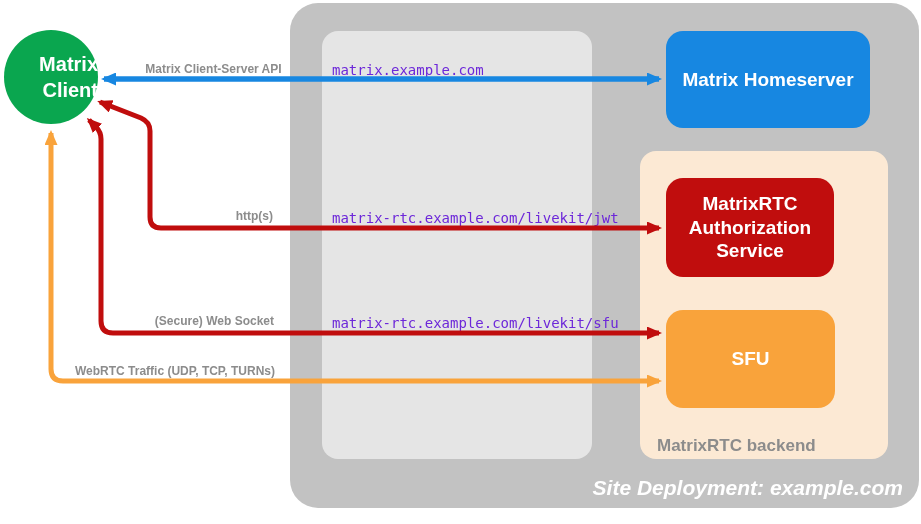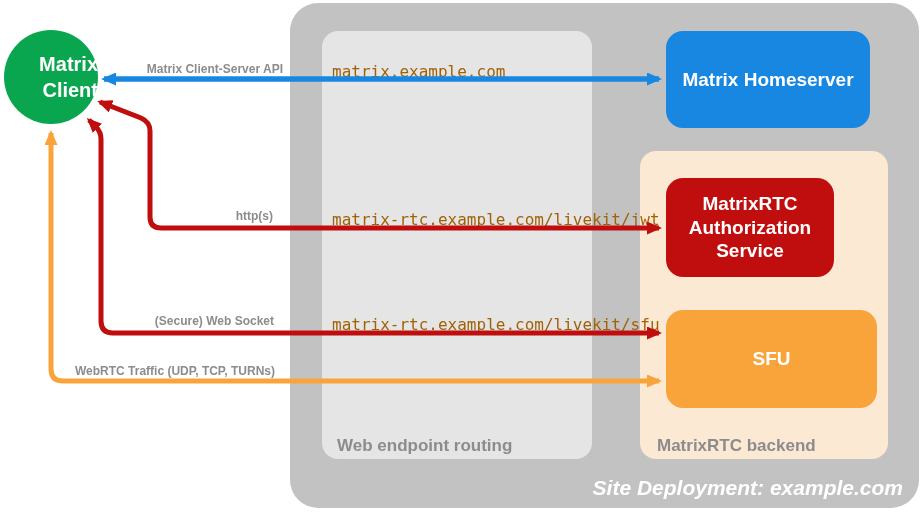--- a/index.html
+++ b/index.html
@@ -13,57 +13,56 @@
   .inner-box{position:absolute;left:322px;top:31px;width:270px;height:428px;
     background:#e5e5e5;border-radius:16px;}
   .peach-box{position:absolute;left:640px;top:151px;width:248px;height:308px;
     background:#fce9d4;border-radius:16px;}
   
   .node{position:absolute;display:flex;align-items:center;justify-content:center;
     color:#ffffff;font-weight:bold;font-size:19px;line-height:1.26;text-align:center;
     border-radius:17px;padding:9px 10px;box-sizing:border-box;}
   .node-homeserver{left:666px;top:31px;width:204px;height:97px;background:#1787e1;}
   .node-auth{left:666px;top:178px;width:168px;height:99px;background:#c00d0d;}
-  .node-sfu{left:666px;top:310px;width:211px;height:98px;background:#f9a33b;}
+  .node-sfu{left:666px;top:310px;width:169px;height:98px;background:#f9a33b;}
   .client-circle{position:absolute;left:4px;top:30px;width:94px;height:94px;
     border-radius:50%;background:#0aa64f;display:flex;align-items:center;justify-content:center;
     color:#ffffff;font-weight:bold;font-size:20px;line-height:1.3;text-align:right;z-index:6;}
   
   .zone-label{position:absolute;font-weight:bold;color:#8c8c8c;font-size:17px;z-index:3;}
   .routing-label{left:337px;top:436px;}
   .backend-label{left:657px;top:436px;}
   .site-label{position:absolute;right:16px;bottom:8px;color:#ffffff;font-weight:bold;
     font-size:21px;z-index:3;font-style:italic;}
   
   .endpoint{position:absolute;left:332px;font-family:"DejaVu Sans Mono",monospace;
-    font-size:16px;color:#a16207;z-index:3;white-space:nowrap;}
+    font-size:14px;color:#6d28d9;z-index:3;white-space:nowrap;}
   .endpoint-1{top:62px;}
   .endpoint-2{top:210px;}
   .endpoint-3{top:315px;}
   
   .conn-label{position:absolute;font-weight:bold;font-size:12px;color:#8c8c8c;
     z-index:3;white-space:nowrap;}
-  .conn-api{left:108px;top:62px;width:175px;text-align:right;}
+  .conn-api{left:126px;top:62px;width:175px;text-align:center;}
   .conn-http{left:173px;top:209px;width:100px;text-align:right;}
   .conn-ws{left:124px;top:314px;width:150px;text-align:right;}
   .conn-webrtc{left:53px;top:364px;width:222px;text-align:right;}
   
   .arrows{position:absolute;left:0;top:0;width:921px;height:524px;z-index:5;pointer-events:none;}
 </style>
 </head>
 <body>
 
 <div class="canvas">
 
   <div class="outer-box">
     <div class="site-label">Site Deployment: example.com</div>
   </div>
 
   <div class="inner-box"></div>
-  <div class="zone-label routing-label">Web endpoint routing</div>
 
   <div class="peach-box"></div>
   <div class="zone-label backend-label">MatrixRTC backend</div>
 
   <div class="endpoint endpoint-1">matrix.example.com</div>
   <div class="endpoint endpoint-2">matrix-rtc.example.com/livekit/jwt</div>
   <div class="endpoint endpoint-3">matrix-rtc.example.com/livekit/sfu</div>
 
   <div class="conn-label conn-api">Matrix Client-Server API</div>
   <div class="conn-label conn-http">http(s)</div>

